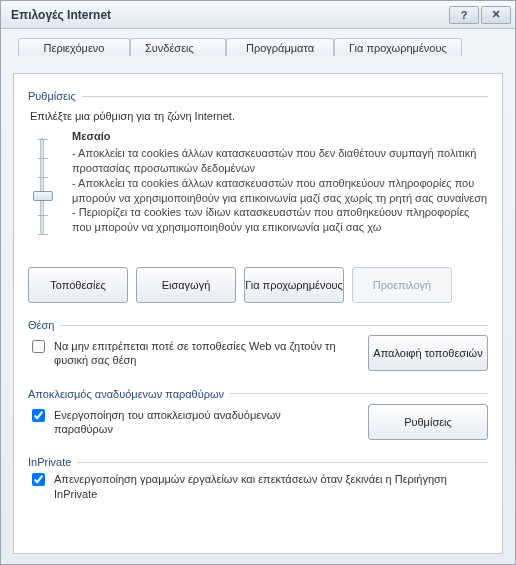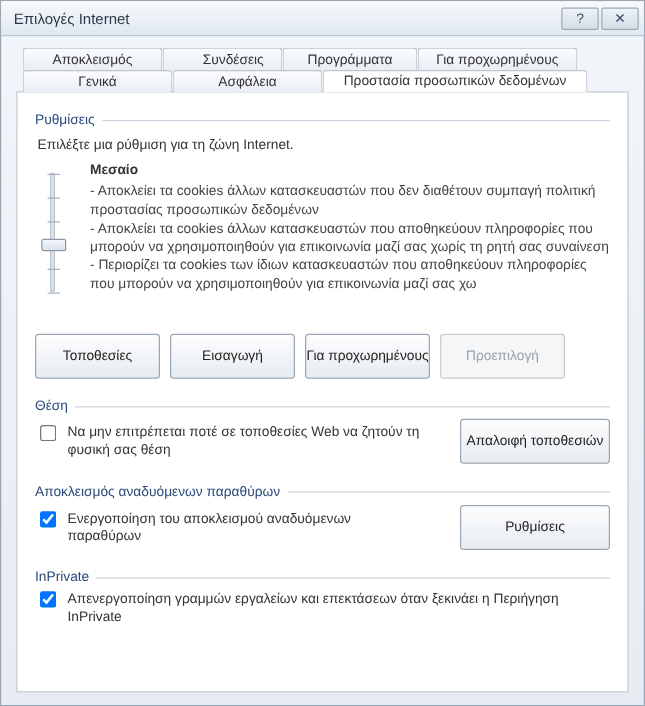--- a/index.html
+++ b/index.html
@@ -19,20 +19,21 @@
     border: 1px solid #9aa7b3;
     display: flex; flex-direction: column;
   }
   .titlebar {
     height: 28px;
     background: linear-gradient(#f7fafd,#dfe7ef);
     border-bottom: 1px solid #b8c2cc;
     display: flex; align-items: center;
     padding: 0 4px 0 10px;
     color: #2b3b4a;
+    font-weight: bold;
   }
   .titlebar .title { flex: 1; font-size: 12px; }
   .titlebar .btns { display: flex; gap: 2px; }
   .tbtn {
     width: 30px; height: 18px;
     background: linear-gradient(#eef3f8,#d3dde6);
     border: 1px solid #9eaab6;
     border-radius: 2px;
     display: flex; align-items: center; justify-content: center;
     font-size: 11px; color: #3a5068;
@@ -170,41 +171,30 @@
           <span>✕</span>
         </div>
     </div>
   </div>
 
   <div class="content">
     <div class="tabs-outer">
 
       <div class="tabrow row1">
         <div class="tab" style="min-width:112px;justify-content:center">
-            <span>Αποκλεισμός</span>
-          </div>
-        <div class="tab" style="min-width:96px;justify-content:flex-end">
+            <span>Περιεχόμενο</span>
+          </div>
+        <div class="tab" style="min-width:96px;justify-content:flex-start">
             <span>Συνδέσεις</span>
           </div>
         <div class="tab" style="min-width:108px;justify-content:center">
             <span>Προγράμματα</span>
           </div>
         <div class="tab" style="min-width:126px;justify-content:center">
             <span>Για προχωρημένους</span>
-          </div>
-      </div>
-      <div class="tabrow row2">
-        <div class="tab" style="min-width:120px;justify-content:center">
-            <span>Γενικά</span>
-          </div>
-        <div class="tab" style="min-width:120px;justify-content:center">
-            <span>Ασφάλεια</span>
-          </div>
-        <div class="tab active" style="min-width:212px;justify-content:center">
-            <span>Προστασία προσωπικών δεδομένων</span>
           </div>
       </div>
 
       <div class="group-label">
         <span>Ρυθμίσεις</span>
         <span class="line"></span>
       </div>
       <div class="settings-text">Επιλέξτε μια ρύθμιση για τη ζώνη Internet.</div>
 
       <div class="slider-area">

